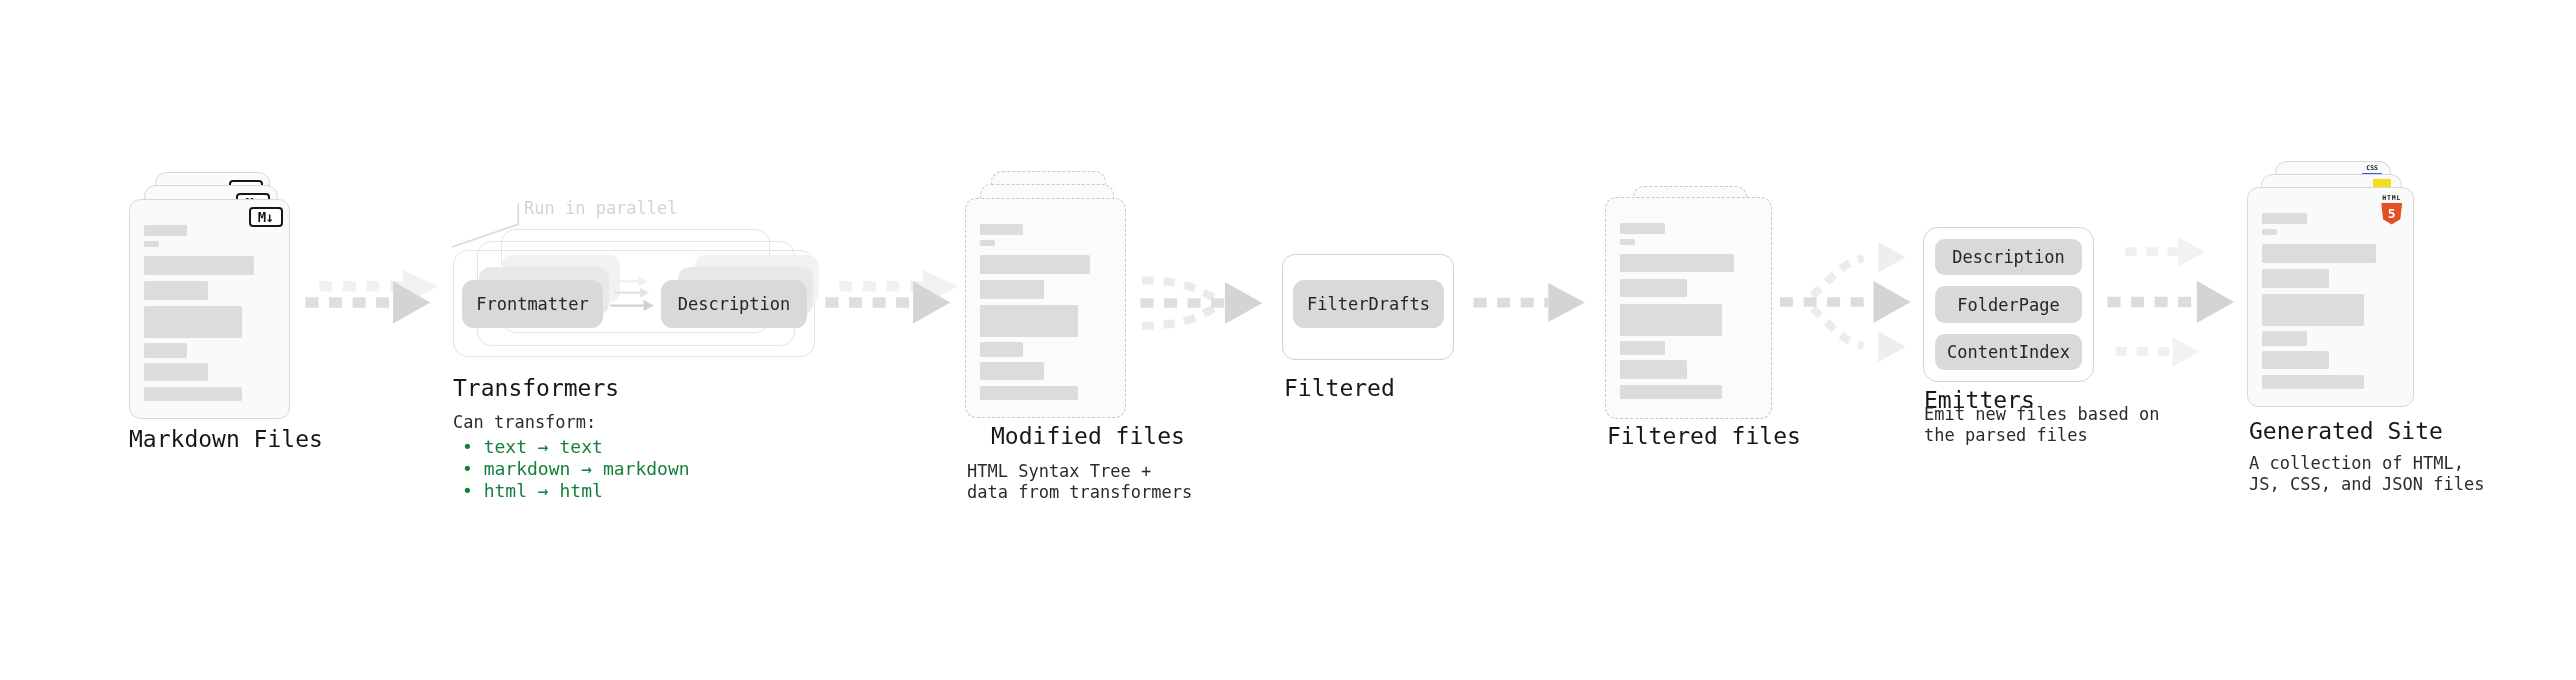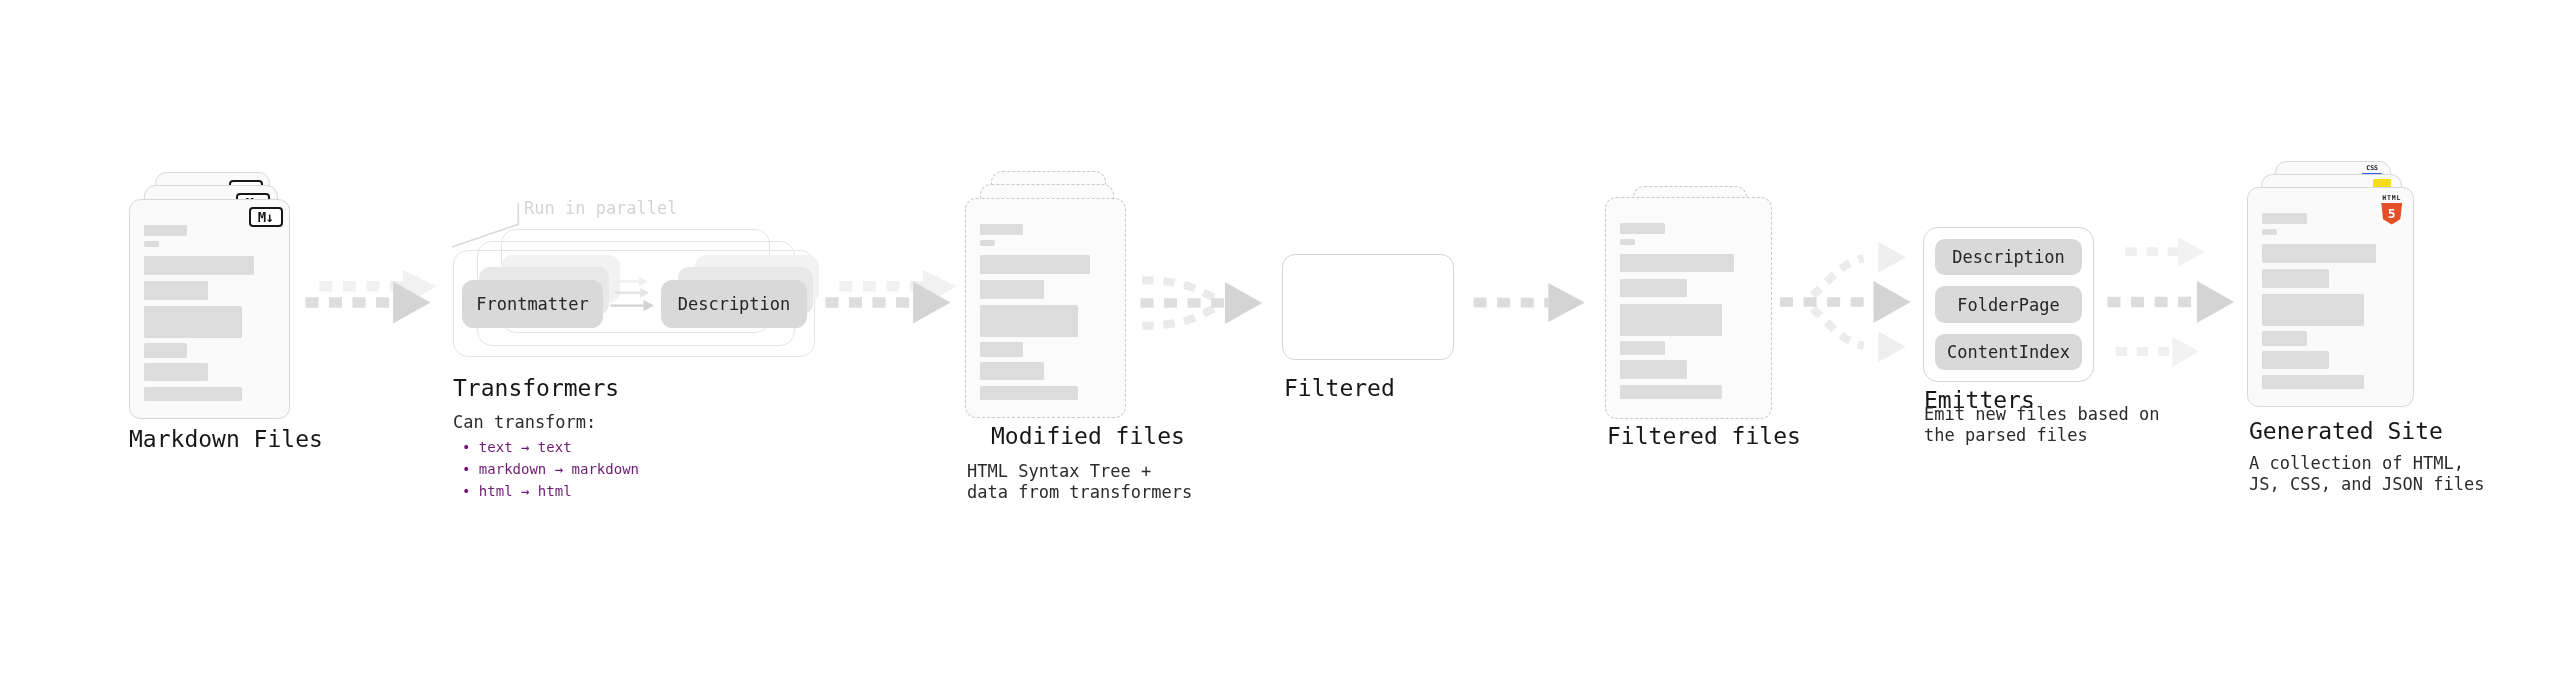--- a/index.html
+++ b/index.html
@@ -35,21 +35,21 @@
   .pill{position:absolute;height:48px;background:#d9d9d9;border-radius:11.4px;display:flex;align-items:center;justify-content:center;
         font-size:17px;color:#262626;}
   .pill.g1{background:#e8e8e8;}
   .pill.g2{background:#f2f2f2;}
   .epill{height:37px;background:#d9d9d9;border-radius:9.8px;display:flex;align-items:center;justify-content:center;
          font-size:17px;color:#262626;}
 
   
   .title{position:absolute;font-size:23px;font-weight:500;color:#171717;white-space:nowrap;}
   .desc{position:absolute;font-size:17px;line-height:21px;color:#2b2b2b;white-space:pre-line;}
-  .bullets{position:absolute;font-size:14px;line-height:22px;color:#701a75;white-space:nowrap;}
+  .bullets{position:absolute;font-size:18px;line-height:22px;color:#15803d;white-space:nowrap;}
   .annotation{position:absolute;font-size:17px;color:#d4d4d4;white-space:nowrap;}
   svg{position:absolute;overflow:visible;}
 </style>
 </head>
 <body>
 
 <div id="page">
 
   <div class="stack" style="left:129px;top:172px;width:179px;height:252px">
     <div class="card" style="left:26px;top:0;width:115px">
@@ -143,20 +143,21 @@
 data from transformers</div>
 
   <svg style="left:1134px;top:254px" width="138" height="98" viewBox="0 0 170 120">
     <path d="M 10,32 C 60,32 75,42 100,54" fill="none" stroke="#eaeaea" stroke-width="10" stroke-dasharray="14 12"></path>
     <path d="M 10,88 C 60,88 75,78 100,66" fill="none" stroke="#eaeaea" stroke-width="10" stroke-dasharray="14 12"></path>
     <line x1="8" y1="60" x2="112" y2="60" stroke="#dedede" stroke-width="12" stroke-dasharray="16 13"></line>
     <polygon points="112,34 158,60 112,86" fill="#d4d4d4"></polygon>
   </svg>
 
   <div class="fbox" style="left:1282px;top:254px;width:172px;height:106px"></div>
+  <div class="pill" style="left:1293px;top:280px;width:151px">FilterDrafts</div>
   <div class="title" style="left:1284px;top:375px">Filtered</div>
 
   <svg style="left:1467px;top:270px" width="122" height="65" viewBox="0 0 150 80">
     <line x1="8" y1="40" x2="100" y2="40" stroke="#dcdcdc" stroke-width="12" stroke-dasharray="16 13"></line>
     <polygon points="100,16 145,40 100,64" fill="#d4d4d4"></polygon>
   </svg>
 
   <div class="stack" style="left:1605px;top:186px;width:179px;height:244px">
     <div class="card dashed" style="left:28.4px;top:0;width:114px"></div>
     <div class="card dashed" style="left:0;top:10.6px;width:167px;height:222px">

